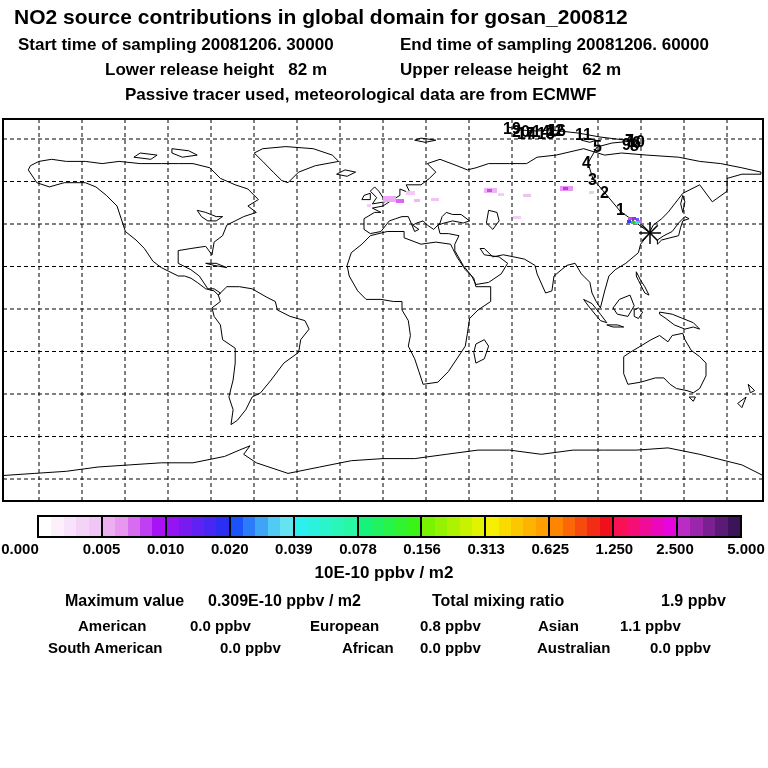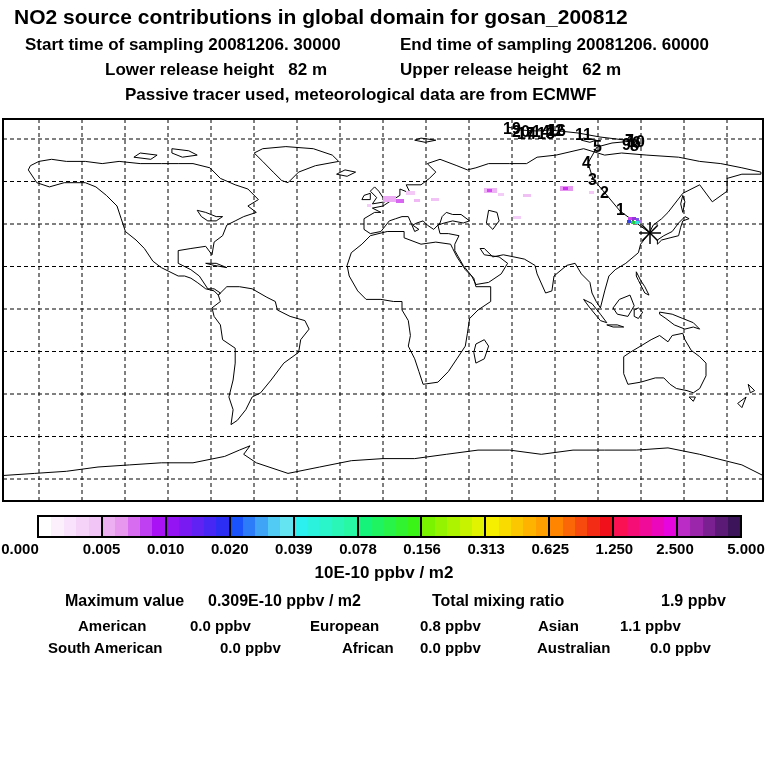--- a/index.html
+++ b/index.html
@@ -20,21 +20,21 @@
         font-size:15px;font-weight:bold;white-space:pre;}
   .units{position:absolute;left:0;top:563px;width:768px;text-align:center;
          font-size:17px;font-weight:bold;}
   .maxrow{font-size:16px;font-weight:bold;}
   .statrow{font-size:15px;font-weight:bold;}
 </style>
 </head>
 <body>
 
 <div class="abs title" style="left:14px;top:5px">NO2 source contributions in global domain for gosan_200812</div>
-<div class="abs hdr" style="left:25px;top:35px">Start time of sampling 20081206. 30000</div>
+<div class="abs hdr" style="left:18px;top:35px">Start time of sampling 20081206. 30000</div>
 <div class="abs hdr" style="left:400px;top:35px">End time of sampling 20081206. 60000</div>
 <div class="abs hdr" style="left:105px;top:60px">Lower release height   82 m</div>
 <div class="abs hdr" style="left:400px;top:60px">Upper release height   62 m</div>
 <div class="abs hdr" style="left:125px;top:85px">Passive tracer used, meteorological data are from ECMWF</div>
 
 <svg id="map-svg" width="768" height="768" viewBox="0 0 768 768">
     <defs>
       <clipPath id="mapclip">
         <rect x="3" y="119" width="760" height="382"></rect>
       </clipPath>

